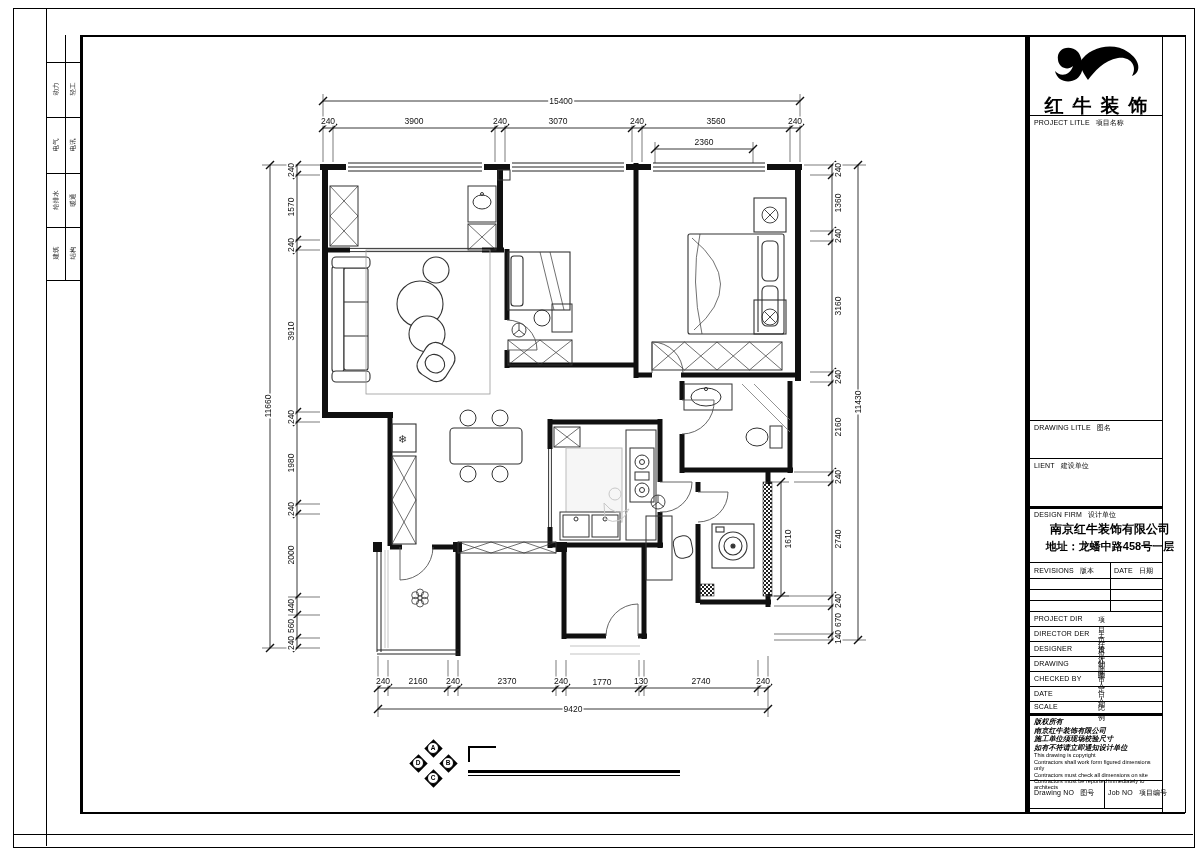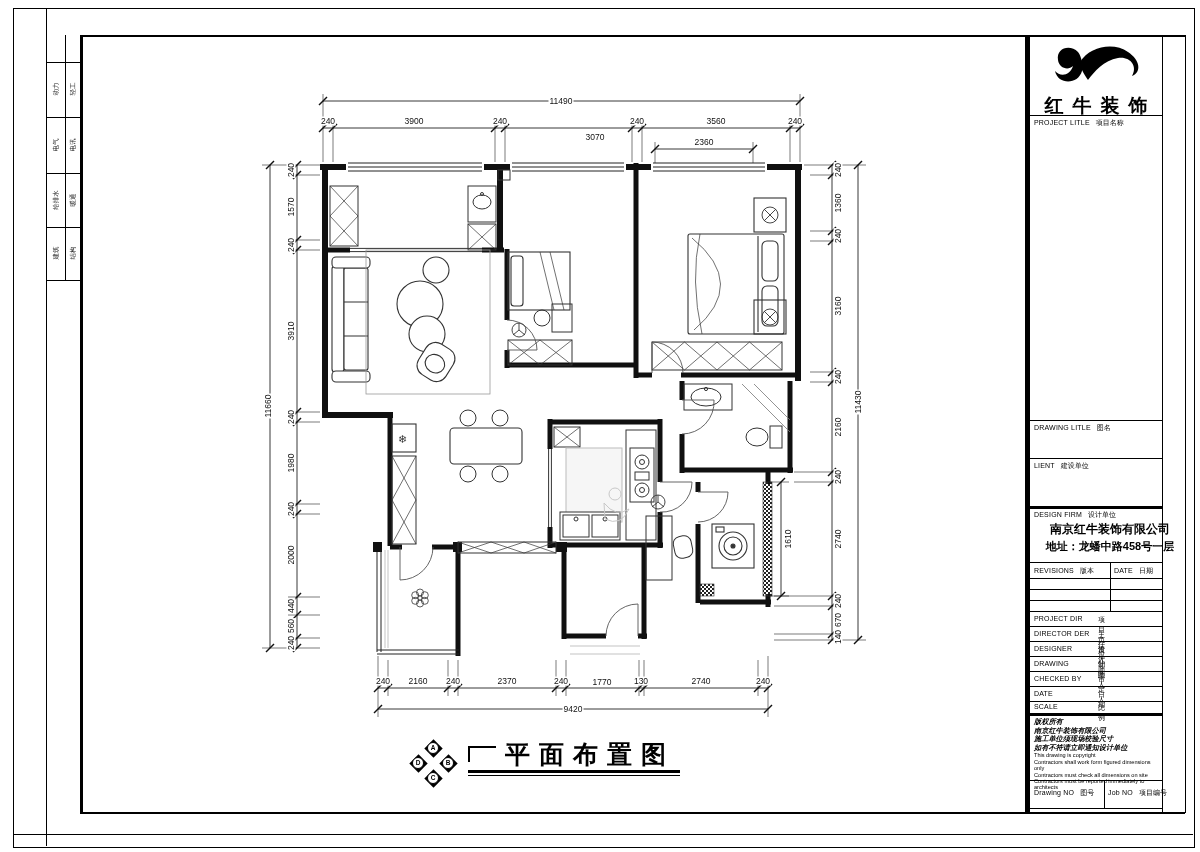--- a/index.html
+++ b/index.html
@@ -331,25 +331,25 @@
       <use href="#tk" x="655" y="149"></use>
         <use href="#tk" x="753" y="149"></use>
       <use href="#tk" x="781" y="482"></use>
         <use href="#tk" x="781" y="596"></use>
     </g>
   </svg>
 
   <div class="dim" style="left:328px;top:121px;">240</div>
   <div class="dim" style="left:414px;top:121px;">3900</div>
   <div class="dim" style="left:500px;top:121px;">240</div>
-  <div class="dim" style="left:595px;top:121px;margin-top:16px;">3070</div>
+  <div class="dim" style="left:558px;top:121px;">3070</div>
   <div class="dim" style="left:637px;top:121px;">240</div>
   <div class="dim" style="left:716px;top:121px;">3560</div>
   <div class="dim" style="left:795px;top:121px;">240</div>
-  <div class="dim" style="left:561px;top:101px;">11490</div>
+  <div class="dim" style="left:561px;top:101px;">15400</div>
   <div class="dim" style="left:704px;top:142px;">2360</div>
 
   <div class="dim dimv" style="left:291px;top:170px;">240</div>
   <div class="dim dimv" style="left:291px;top:207px;">1570</div>
   <div class="dim dimv" style="left:291px;top:245px;">240</div>
   <div class="dim dimv" style="left:291px;top:331px;">3910</div>
   <div class="dim dimv" style="left:291px;top:417px;">240</div>
   <div class="dim dimv" style="left:291px;top:463px;">1980</div>
   <div class="dim dimv" style="left:291px;top:509px;">240</div>
   <div class="dim dimv" style="left:291px;top:555px;">2000</div>
@@ -387,21 +387,20 @@
     <div class="cdm" style="left:426.5px;top:741.5px;"></div>
     <div class="cdm" style="left:441.5px;top:756.5px;"></div>
     <div class="cdm" style="left:426.5px;top:771.5px;"></div>
     <div class="cdm" style="left:411.5px;top:756.5px;"></div>
     <div class="cc" style="left:427px;top:742px;">A</div>
     <div class="cc" style="left:442px;top:757px;">B</div>
     <div class="cc" style="left:427px;top:772px;">C</div>
     <div class="cc" style="left:412px;top:757px;">D</div>
   </div>
   <div class="lmark"></div>
-  <div class="plan-title">平面布置图</div>
   <div class="underl1"></div>
   <div class="underl2"></div>
 
   <svg class="abs" style="left:1048px;top:38px;" width="100" height="58" viewBox="0 0 100 58">
     <path fill="#000" d="M30,14 C22,6 8,10 10,22 C11,30 20,33 25,28 C22,38 12,39 7,33 C10,47 30,47 34,33 C35,28 34,19 30,14 Z"></path>
     <path fill="#000" d="M32,24 C42,8 66,4 80,14 C92,22 94,34 84,38 C90,28 82,18 70,20 C56,22 46,34 40,42 C36,36 32,30 32,24 Z"></path>
   </svg>
   <div class="brand" style="top:93px;">红牛装饰</div>
 
   <div class="hline" style="left:1030px;top:115px;width:132px;"></div>

